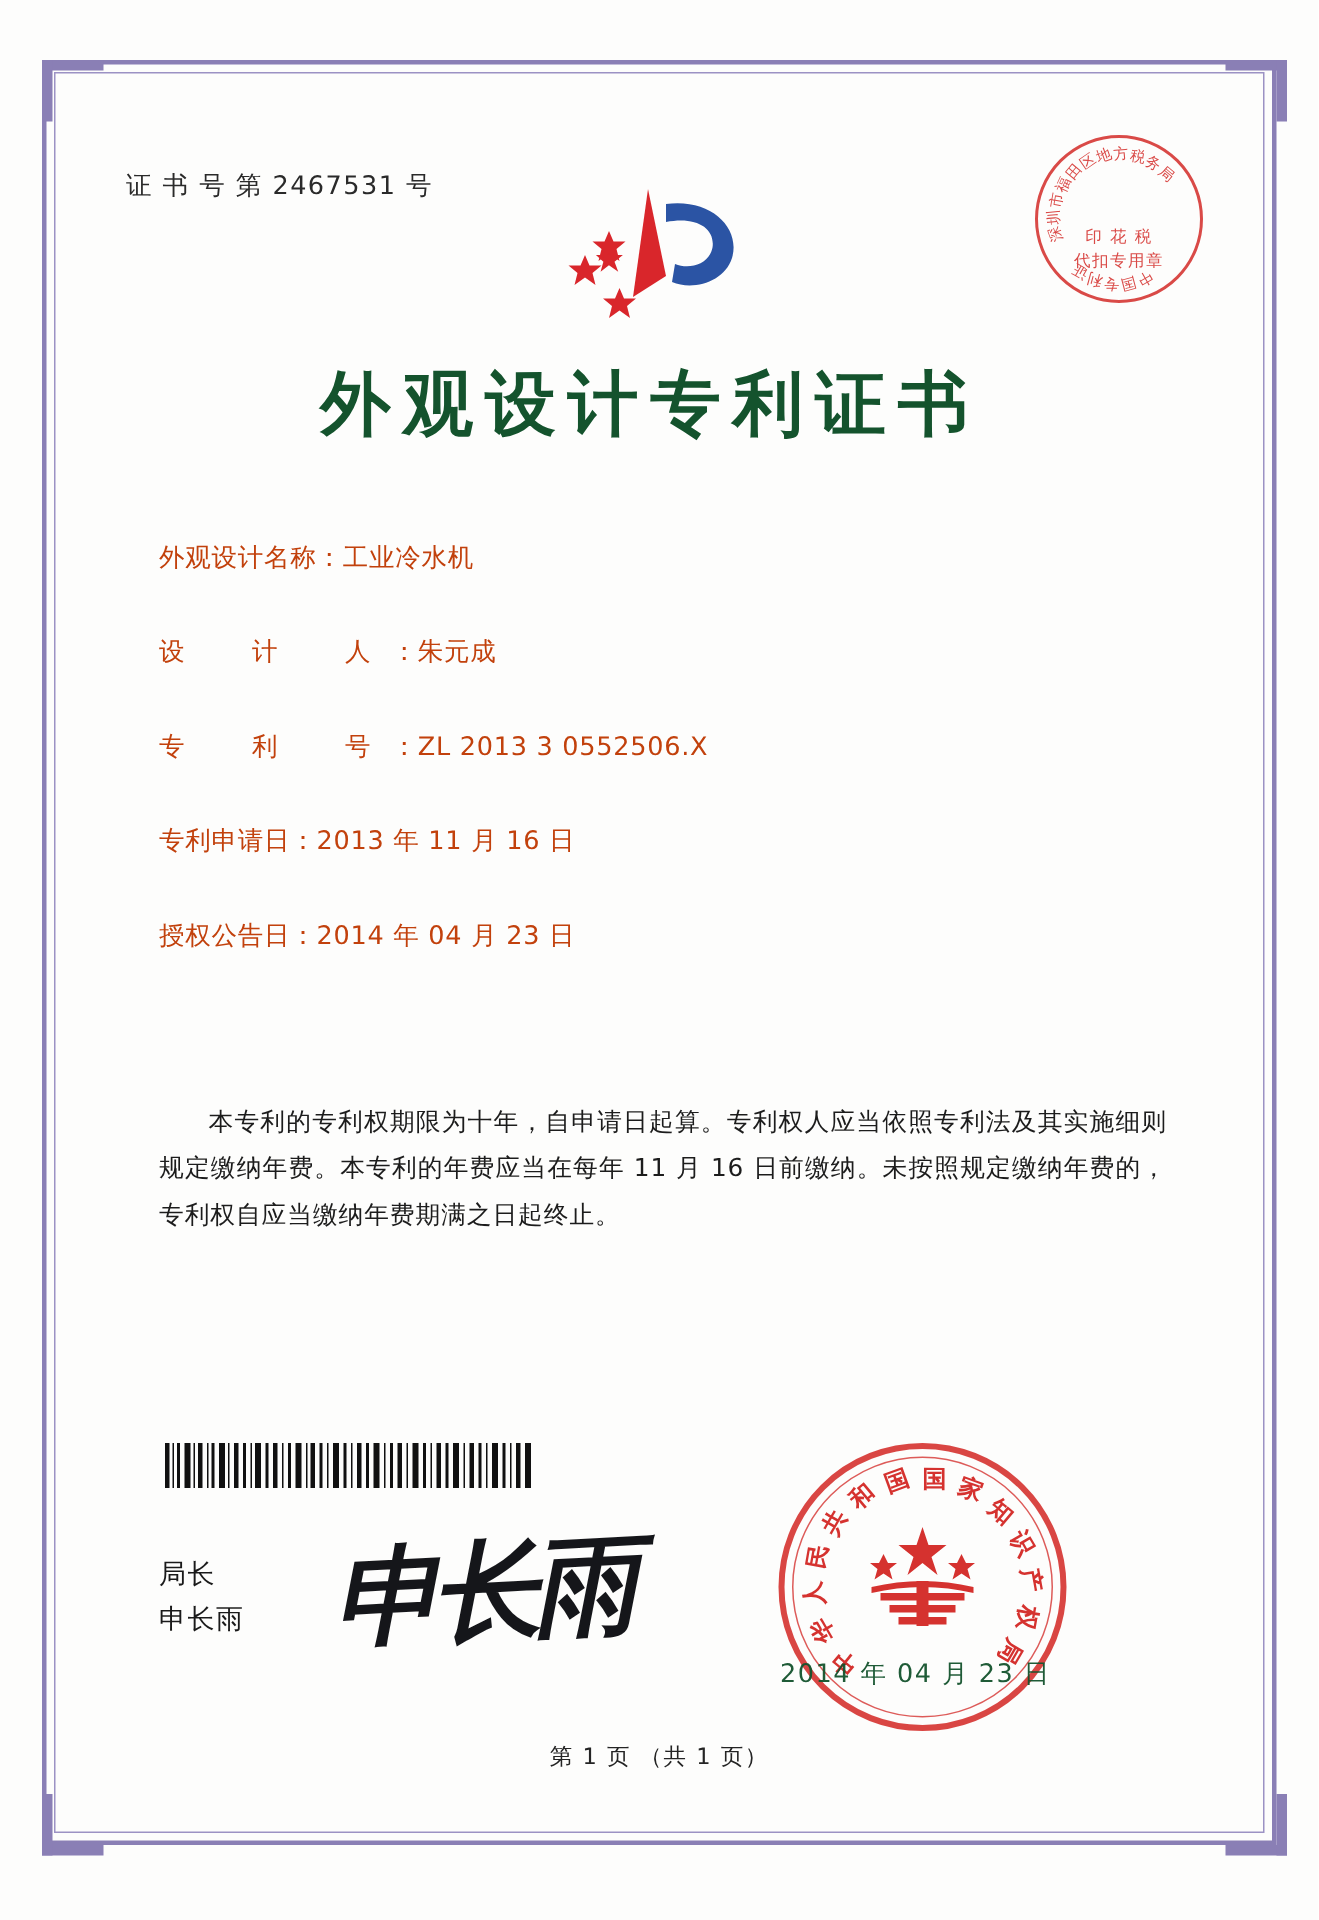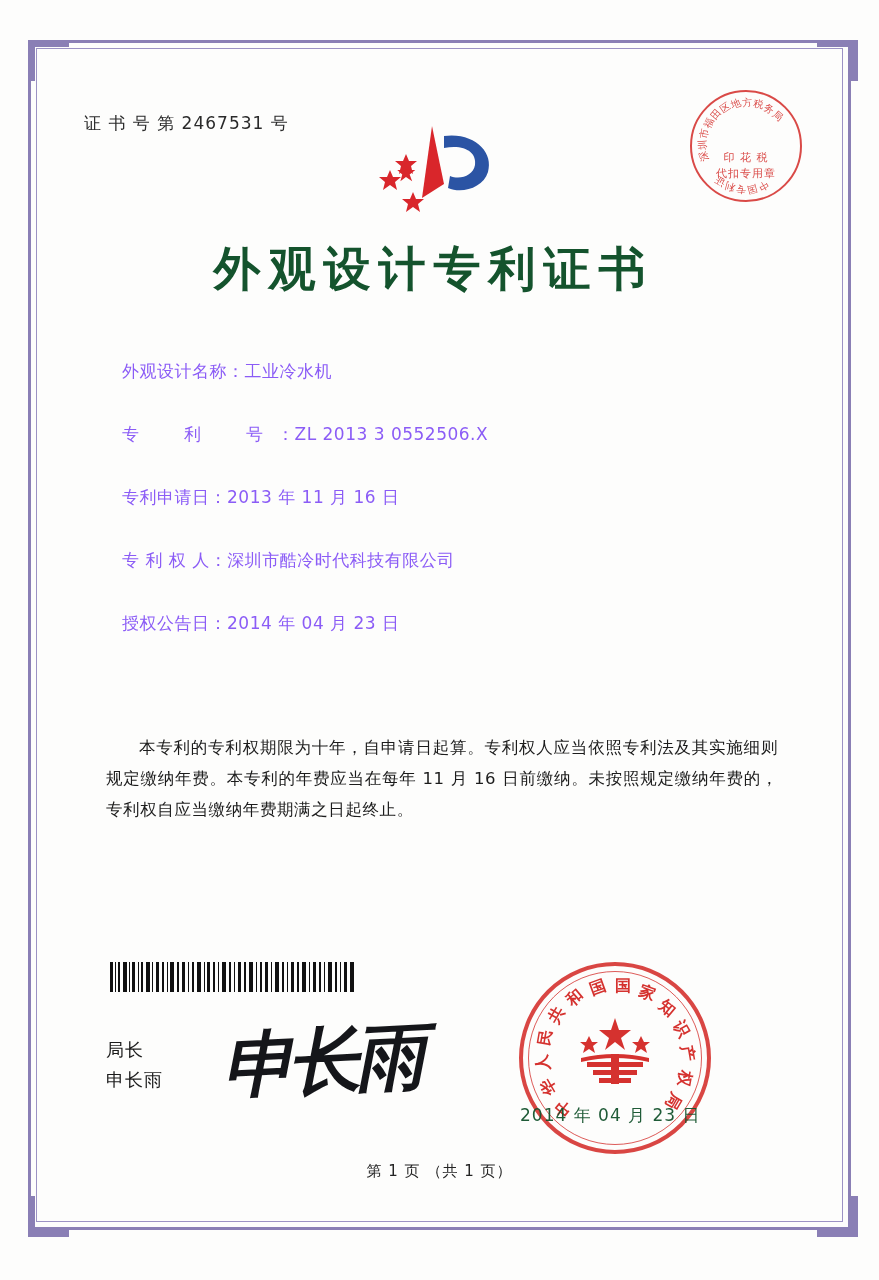--- a/index.html
+++ b/index.html
@@ -117,23 +117,22 @@
     color: #14532d;
     font-family: "DejaVu Sans", sans-serif;
   }
 
   .fields {
     position: absolute;
     left: 106px;
     top: 360px;
     width: 700px;
     font-size: 17px;
-    color: #8b5cf6;
+    color: #c2410c;
     letter-spacing: .5px;
-    margin-left: 16px;
   }
   .field-row {
     height: 63px;
     white-space: nowrap;
   }
   .field-label {
     display: inline-block;
   }
   .field-label.spaced {
     letter-spacing: 14px;
@@ -313,27 +312,27 @@
     </div>
   </div>
 
   <div class="title">外观设计专利证书</div>
 
   <div class="fields">
     <div class="field-row">
       <span class="field-label">外观设计名称</span><span class="field-value">：工业冷水机</span>
     </div>
     <div class="field-row">
+      <span class="field-label spaced">设　计　人</span><span class="field-value">：朱元成</span>
+    </div>
+    <div class="field-row">
       <span class="field-label spaced">专　利　号</span><span class="field-value">：ZL 2013 3 0552506.X</span>
     </div>
     <div class="field-row">
       <span class="field-label">专利申请日</span><span class="field-value">：2013 年 11 月 16 日</span>
-    </div>
-    <div class="field-row">
-      <span class="field-label">专 利 权 人</span><span class="field-value">：深圳市酷冷时代科技有限公司</span>
     </div>
     <div class="field-row">
       <span class="field-label">授权公告日</span><span class="field-value">：2014 年 04 月 23 日</span>
     </div>
   </div>
 
   <div class="paragraphs">
     <p>本专利的专利权期限为十年，自申请日起算。专利权人应当依照专利法及其实施细则规定缴纳年费。本专利的年费应当在每年 11 月 16 日前缴纳。未按照规定缴纳年费的，专利权自应当缴纳年费期满之日起终止。</p>
   </div>
 

